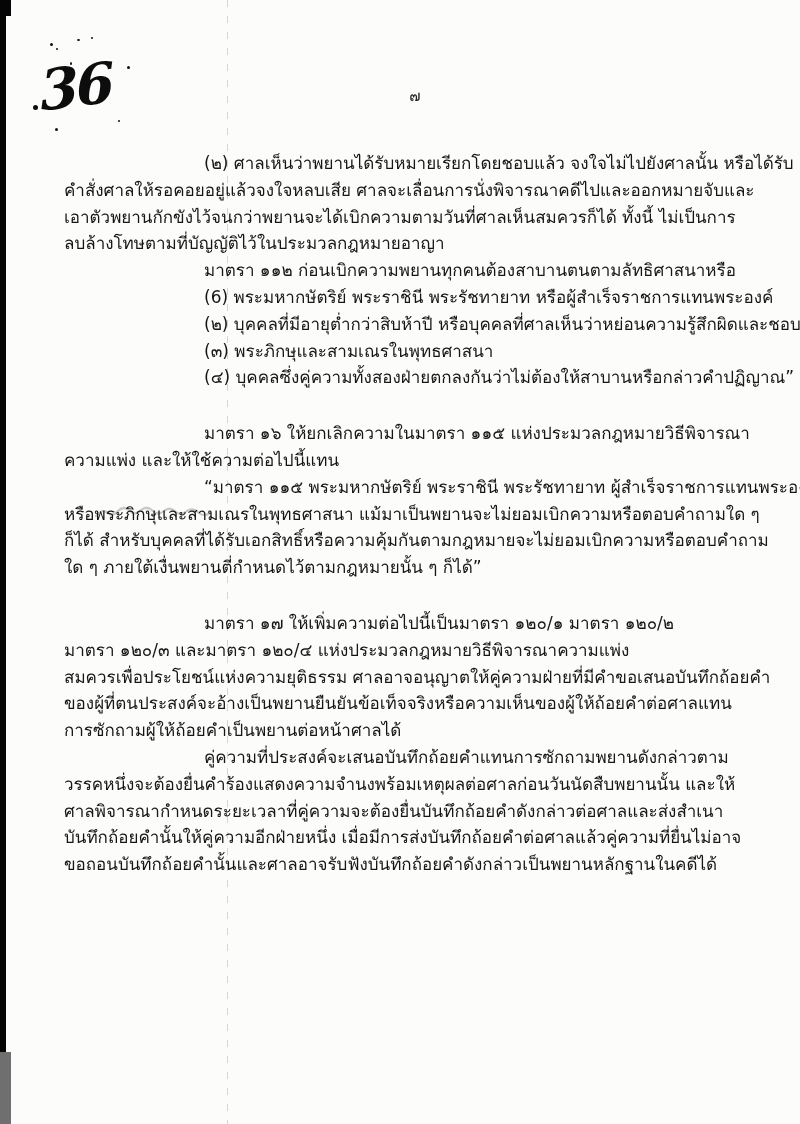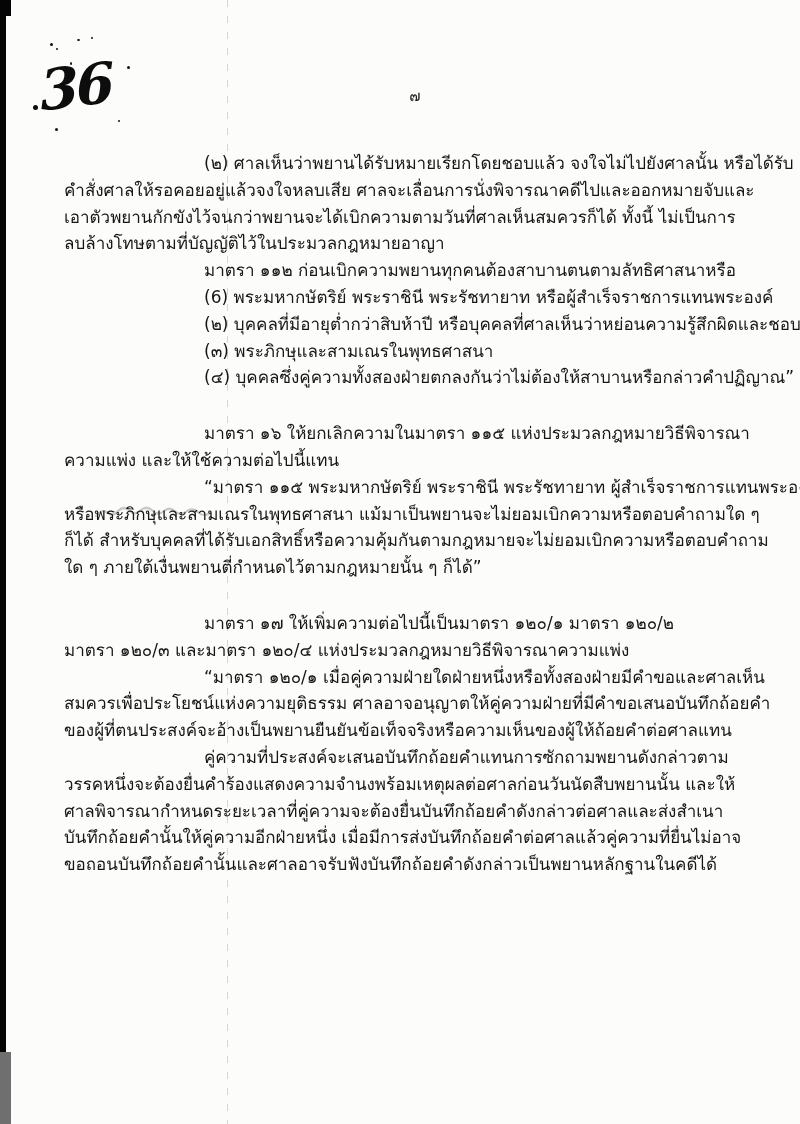--- a/index.html
+++ b/index.html
@@ -91,23 +91,23 @@
     <div class="line indent">(๓) พระภิกษุและสามเณรในพุทธศาสนา</div>
     <div class="line indent">(๔) บุคคลซึ่งคู่ความทั้งสองฝ่ายตกลงกันว่าไม่ต้องให้สาบานหรือกล่าวคำปฏิญาณ”</div>
     <div class="line indent gap">มาตรา ๑๖  ให้ยกเลิกความในมาตรา ๑๑๕ แห่งประมวลกฎหมายวิธีพิจารณา</div>
     <div class="line">ความแพ่ง และให้ใช้ความต่อไปนี้แทน</div>
     <div class="line indent">“มาตรา ๑๑๕  พระมหากษัตริย์ พระราชินี พระรัชทายาท ผู้สำเร็จราชการแทนพระองค์</div>
     <div class="line">หรือพระภิกษุและสามเณรในพุทธศาสนา แม้มาเป็นพยานจะไม่ยอมเบิกความหรือตอบคำถามใด ๆ</div>
     <div class="line">ก็ได้  สำหรับบุคคลที่ได้รับเอกสิทธิ์หรือความคุ้มกันตามกฎหมายจะไม่ยอมเบิกความหรือตอบคำถาม</div>
     <div class="line">ใด ๆ ภายใต้เงื่นพยานตี่กำหนดไว้ตามกฎหมายนั้น ๆ ก็ได้”</div>
     <div class="line indent gap">มาตรา ๑๗  ให้เพิ่มความต่อไปนี้เป็นมาตรา ๑๒๐/๑ มาตรา ๑๒๐/๒</div>
     <div class="line">มาตรา ๑๒๐/๓ และมาตรา ๑๒๐/๔ แห่งประมวลกฎหมายวิธีพิจารณาความแพ่ง</div>
-    <div class="line indent">“มาตรา ๑๒๐/๑  เมื่อคู่ความฝ่ายใดฝ่ายหนึ่งหรือทั้งสองฝ่ายมีคำขอและศาลเห็น</div>
     <div class="line">สมควรเพื่อประโยชน์แห่งความยุติธรรม ศาลอาจอนุญาตให้คู่ความฝ่ายที่มีคำขอเสนอบันทึกถ้อยคำ</div>
     <div class="line">ของผู้ที่ตนประสงค์จะอ้างเป็นพยานยืนยันข้อเท็จจริงหรือความเห็นของผู้ให้ถ้อยคำต่อศาลแทน</div>
+    <div class="line">การซักถามผู้ให้ถ้อยคำเป็นพยานต่อหน้าศาลได้</div>
     <div class="line indent">คู่ความที่ประสงค์จะเสนอบันทึกถ้อยคำแทนการซักถามพยานดังกล่าวตาม</div>
     <div class="line">วรรคหนึ่งจะต้องยื่นคำร้องแสดงความจำนงพร้อมเหตุผลต่อศาลก่อนวันนัดสืบพยานนั้น และให้</div>
     <div class="line">ศาลพิจารณากำหนดระยะเวลาที่คู่ความจะต้องยื่นบันทึกถ้อยคำดังกล่าวต่อศาลและส่งสำเนา</div>
     <div class="line">บันทึกถ้อยคำนั้นให้คู่ความอีกฝ่ายหนึ่ง เมื่อมีการส่งบันทึกถ้อยคำต่อศาลแล้วคู่ความที่ยื่นไม่อาจ</div>
     <div class="line">ขอถอนบันทึกถ้อยคำนั้นและศาลอาจรับฟังบันทึกถ้อยคำดังกล่าวเป็นพยานหลักฐานในคดีได้</div>
   </div>
 
 </div>
 
 </body></html>

